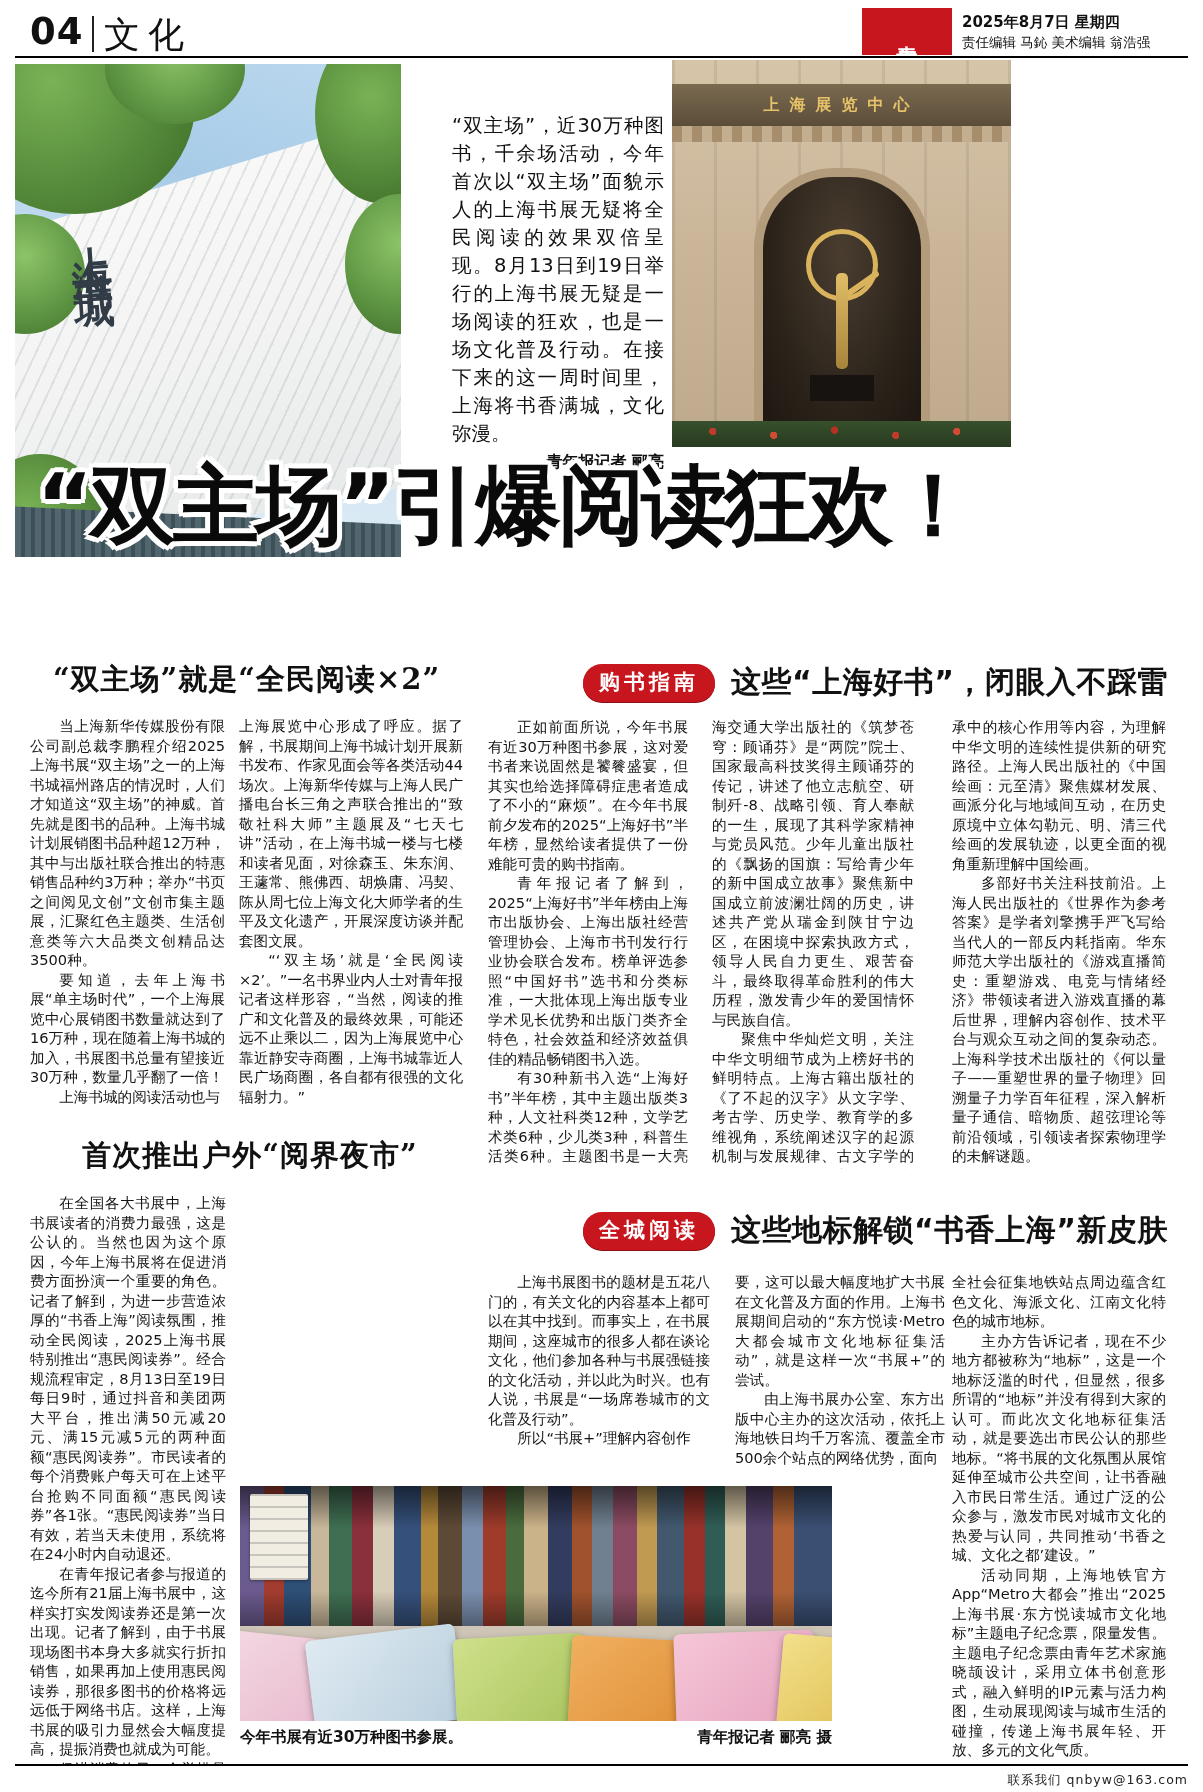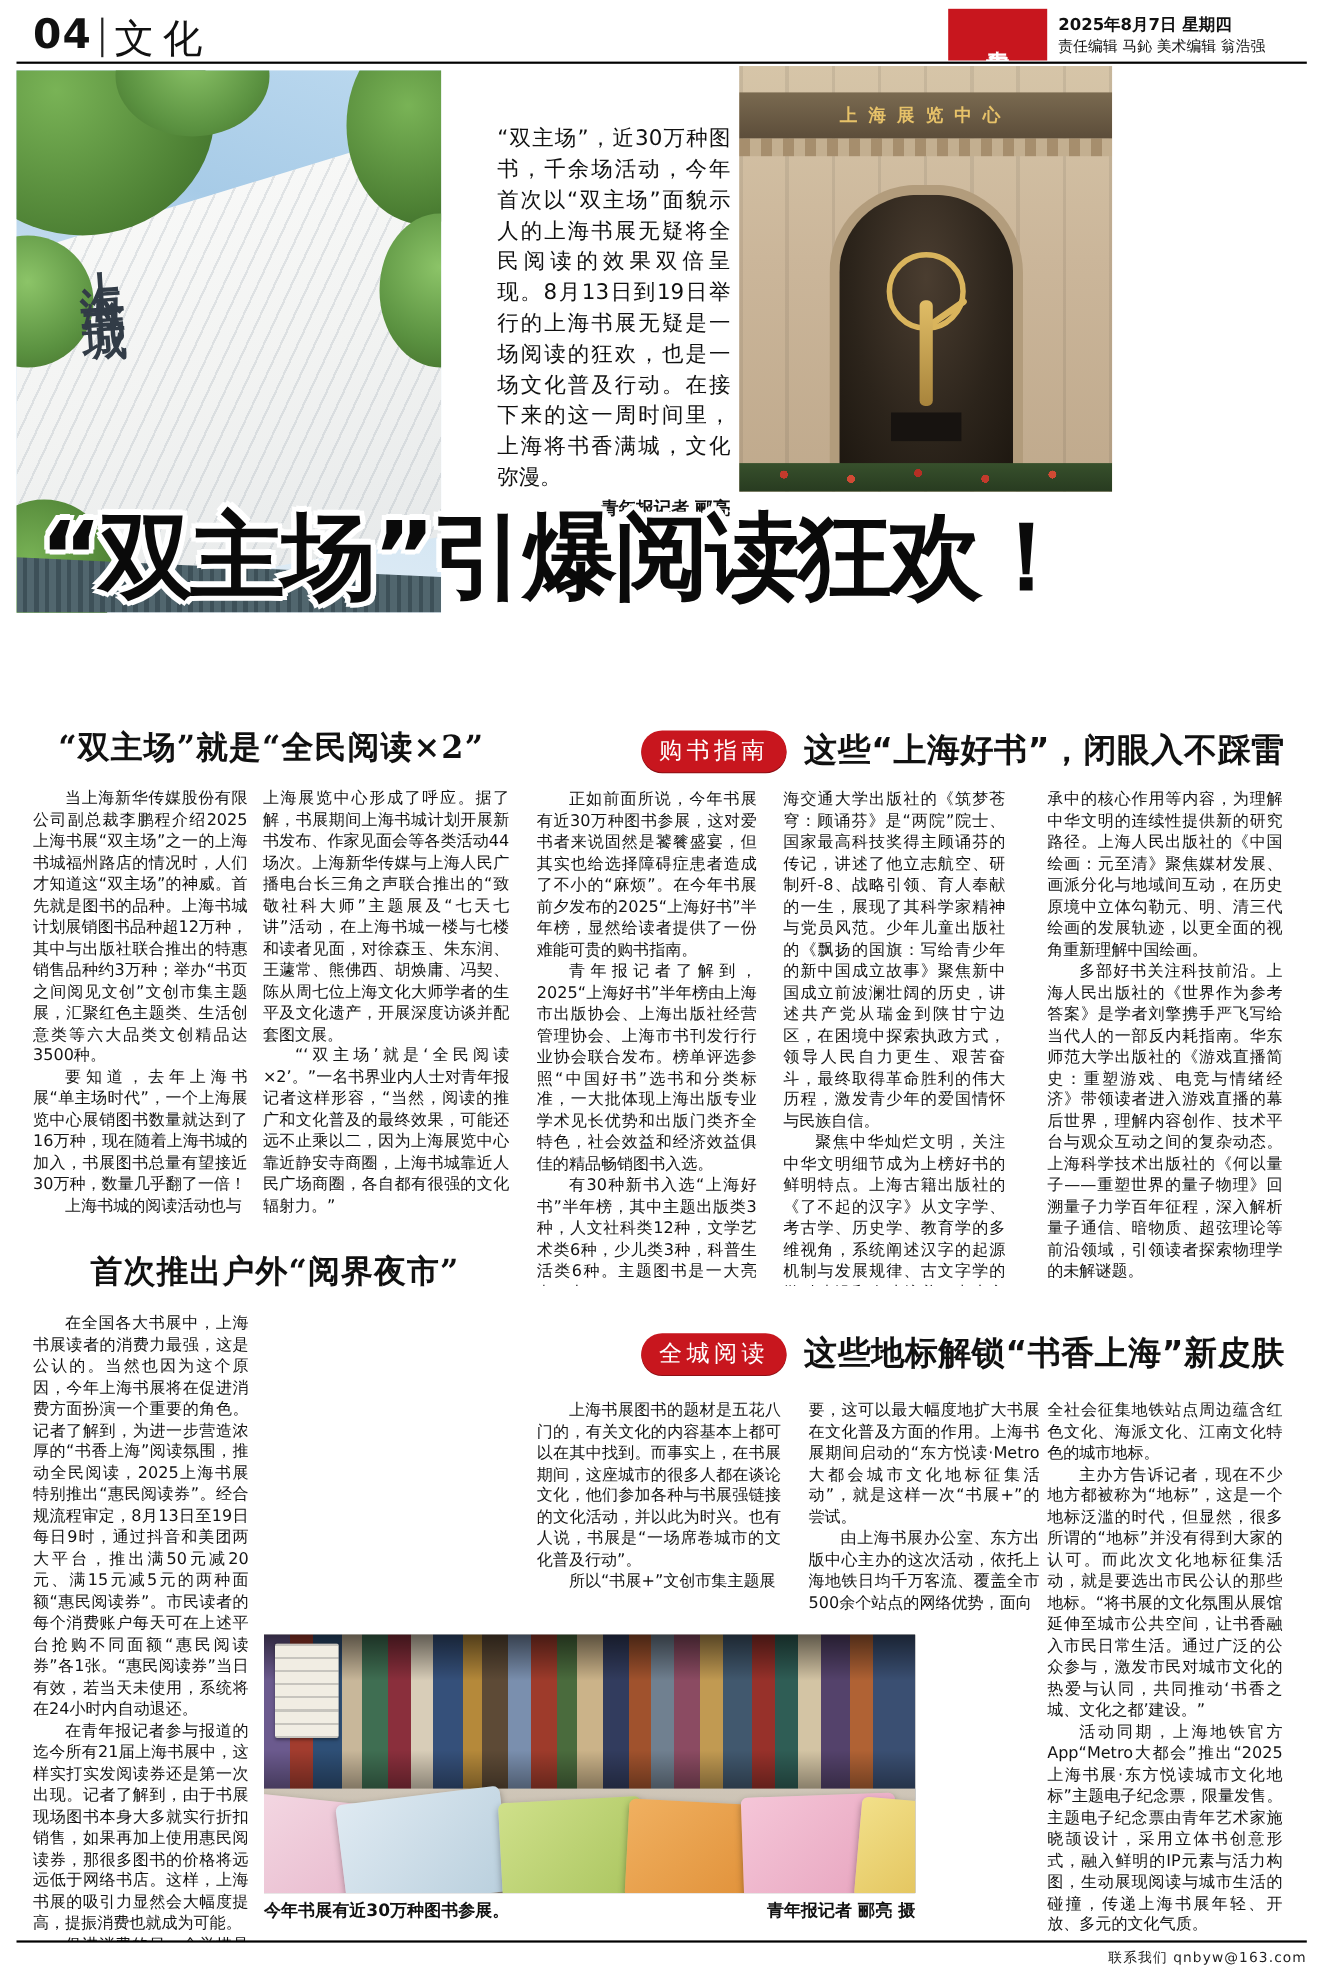--- a/index.html
+++ b/index.html
@@ -25,21 +25,21 @@
     text-shadow:-4px -4px 0 #fff,4px -4px 0 #fff,-4px 4px 0 #fff,4px 4px 0 #fff,
                 0 -5px 0 #fff,0 5px 0 #fff,-5px 0 0 #fff,5px 0 0 #fff;}
   .subline{font-size:38px;font-weight:bold;letter-spacing:1px;text-align:center;color:#0a0a0a;
     text-shadow:-3px -3px 0 #fff,3px -3px 0 #fff,-3px 3px 0 #fff,3px 3px 0 #fff,
                 0 -3px 0 #fff,0 3px 0 #fff,-3px 0 0 #fff,3px 0 0 #fff;}
 
   
   .serif-title{font-family:"DejaVu Serif",serif;font-weight:bold;font-size:29px;
                text-align:center;letter-spacing:1px;}
   .badge-row{display:flex;align-items:center;gap:16px;}
-  .badge{background:#c8161e;color:#fff;font-size:21px;font-weight:normal;letter-spacing:4px;
+  .badge{background:#c8161e;color:#fff;font-size:21px;font-weight:bold;letter-spacing:4px;
          padding:4px 16px 6px;border-radius:19px;box-shadow:0 1px 0 #8d0f15;}
   .heiti-title{font-size:30px;font-weight:900;letter-spacing:0.5px;}
 
   
   .bodycol{font-size:14.6px;line-height:19.5px;text-align:justify;text-justify:inter-ideograph;
            overflow:hidden;color:#141414;}
   .bodycol p{margin:0;}
   .bodycol p.ind{text-indent:2em;}
   .bodycol p.cont{text-indent:0;}
 
@@ -192,21 +192,21 @@
       <p class="ind">在青年报记者参与报道的迄今所有21届上海书展中，这样实打实发阅读券还是第一次出现。记者了解到，由于书展现场图书本身大多就实行折扣销售，如果再加上使用惠民阅读券，那很多图书的价格将远远低于网络书店。这样，上海书展的吸引力显然会大幅度提高，提振消费也就成为可能。</p>
       <p class="ind">促进消费的另一个举措是2025上海书展首次于上海展览</p>
     </div>
 
   <div class="abs badge-row" style="left:583px;top:1210px;">
     <div class="badge">全城阅读</div>
     <div class="heiti-title">这些地标解锁“书香上海”新皮肤</div>
   </div>
   <div class="abs bodycol" style="left:488px;top:1272px;width:222px;height:198px;">
       <p class="ind">上海书展图书的题材是五花八门的，有关文化的内容基本上都可以在其中找到。而事实上，在书展期间，这座城市的很多人都在谈论文化，他们参加各种与书展强链接的文化活动，并以此为时兴。也有人说，书展是“一场席卷城市的文化普及行动”。</p>
-      <p class="ind">所以“书展+”文创市集主题展</p>
+      <p class="ind">所以“书展+”理解内容创作</p>
     </div>
   <div class="abs bodycol" style="left:735px;top:1272px;width:210px;height:198px;">
       <p class="cont">要，这可以最大幅度地扩大书展在文化普及方面的作用。上海书展期间启动的“东方悦读·Metro大都会城市文化地标征集活动”，就是这样一次“书展+”的尝试。</p>
       <p class="ind">由上海书展办公室、东方出版中心主办的这次活动，依托上海地铁日均千万客流、覆盖全市500余个站点的网络优势，面向</p>
     </div>
   <div class="abs bodycol" style="left:952px;top:1272px;width:214px;height:494px;">
       <p class="cont">全社会征集地铁站点周边蕴含红色文化、海派文化、江南文化特色的城市地标。</p>
       <p class="ind">主办方告诉记者，现在不少地方都被称为“地标”，这是一个地标泛滥的时代，但显然，很多所谓的“地标”并没有得到大家的认可。而此次文化地标征集活动，就是要选出市民公认的那些地标。“将书展的文化氛围从展馆延伸至城市公共空间，让书香融入市民日常生活。通过广泛的公众参与，激发市民对城市文化的热爱与认同，共同推动‘书香之城、文化之都’建设。”</p>
       <p class="ind">活动同期，上海地铁官方App“Metro大都会”推出“2025上海书展·东方悦读城市文化地标”主题电子纪念票，限量发售。主题电子纪念票由青年艺术家施晓颉设计，采用立体书创意形式，融入鲜明的IP元素与活力构图，生动展现阅读与城市生活的碰撞，传递上海书展年轻、开放、多元的文化气质。</p>
     </div>

